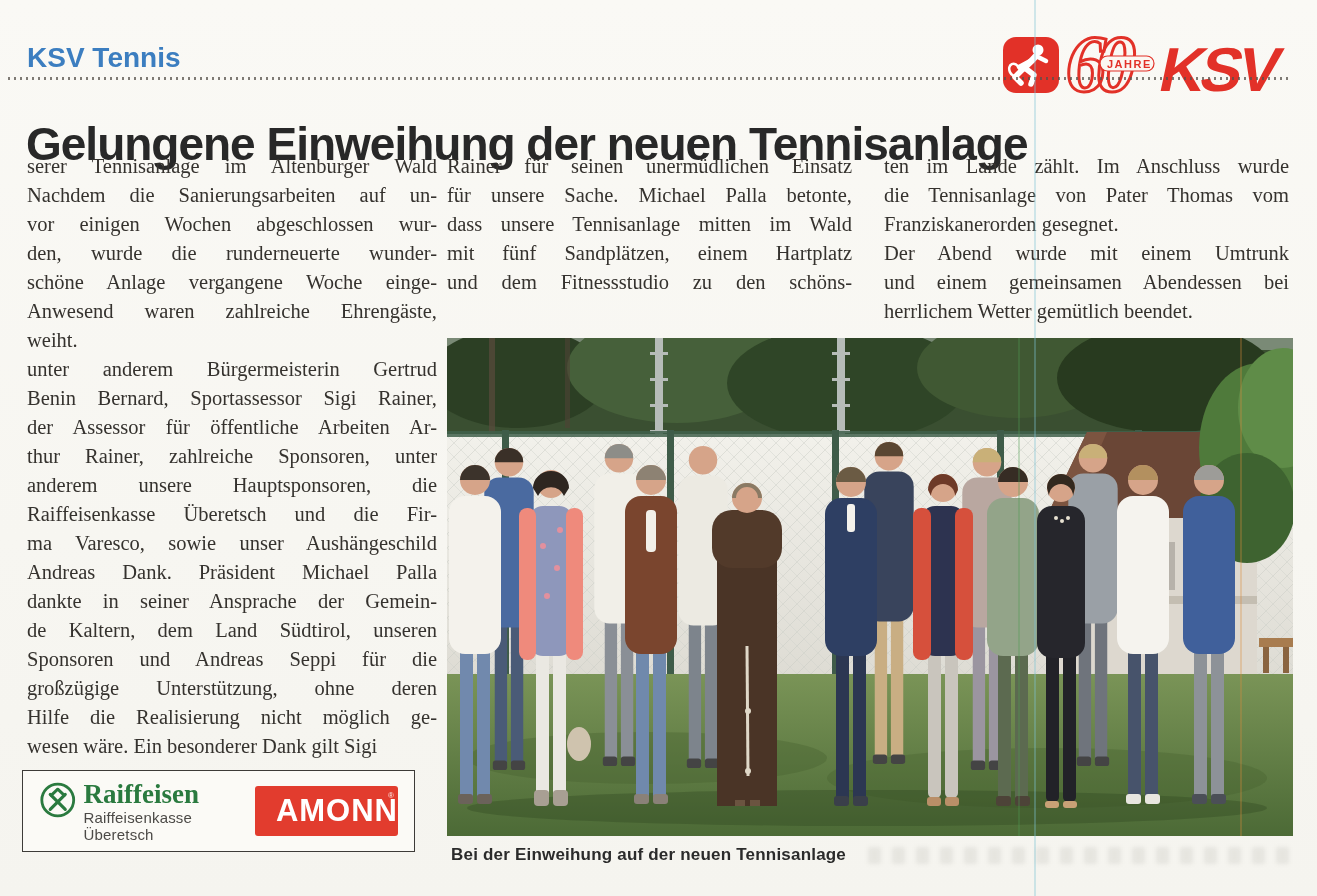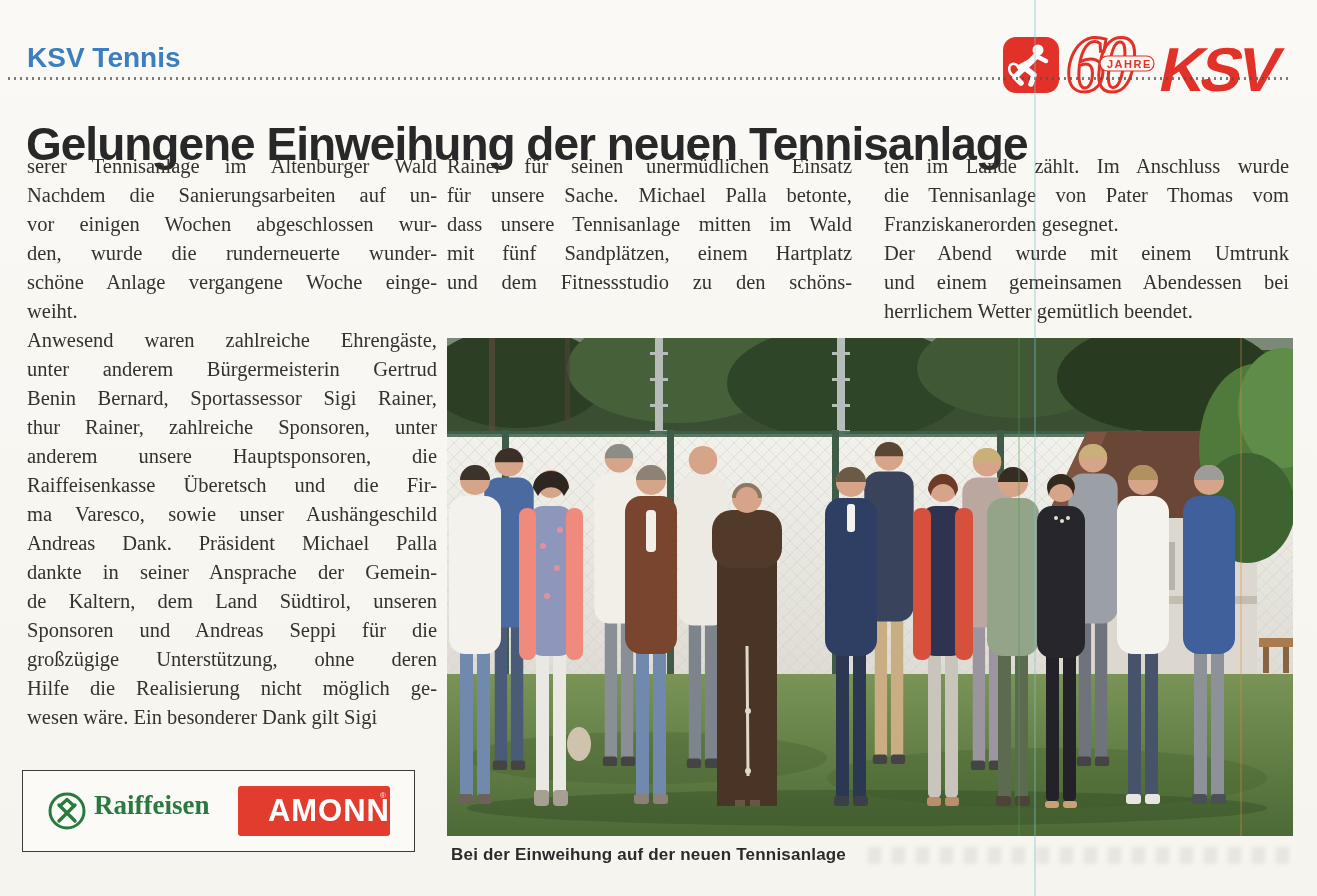--- a/index.html
+++ b/index.html
@@ -38,21 +38,21 @@
   
   .photo-wrap{position:absolute;left:447px;top:338px;width:846px;height:498px;background:#dfe0da;overflow:hidden;}
   .photo-caption{
     position:absolute;left:451px;top:845px;width:700px;
     font-size:17px;font-weight:bold;color:#2b2b2b;letter-spacing:.2px;
   }
   
   .ad-box{
     position:absolute;left:22px;top:770px;width:393px;height:82px;
     border:1.5px solid #3d3b38;background:#fbfaf6;
-    display:flex;align-items:center;padding:0 24px;box-sizing:border-box;
+    display:flex;align-items:center;padding:0 16px;box-sizing:border-box;
   }
   .raiffeisen{display:flex;align-items:flex-start;gap:7px;}
   .raiffeisen .txt{display:flex;flex-direction:column;}
   .raiffeisen .name{font-family:"Liberation Serif",serif;font-weight:bold;font-size:27px;color:#2a7a3f;line-height:28px;}
   .raiffeisen .sub{font-size:15px;color:#4c4a47;margin-top:1px;letter-spacing:.2px;}
   .amonn-box{
     margin-left:auto;width:152px;height:50px;background:#e23c2e;border-radius:3px;
     display:flex;align-items:center;justify-content:flex-end;position:relative;
   }
   .amonn-box .amonn-name{color:#fff;font-weight:bold;font-size:31px;letter-spacing:1px;font-family:"Liberation Sans",sans-serif;}
@@ -98,24 +98,25 @@
   <div class="dotted-rule"></div>
 
   <h1 class="headline">Gelungene Einweihung der neuen Tennisanlage</h1>
 
   <div class="body-col col1">
       <div class="tline">serer Tennisanlage im Altenburger Wald</div>
       <div class="tline">Nachdem die Sanierungsarbeiten auf un-</div>
       <div class="tline">vor einigen Wochen abgeschlossen wur-</div>
       <div class="tline">den, wurde die runderneuerte wunder-</div>
       <div class="tline">schöne Anlage vergangene Woche einge-</div>
+      <div class="tline">Anwesend waren zahlreiche Ehrengäste,</div>
       <div class="tline end">weiht.</div>
-      <div class="tline">Anwesend waren zahlreiche Ehrengäste,</div>
       <div class="tline">unter anderem Bürgermeisterin Gertrud</div>
       <div class="tline">Benin Bernard, Sportassessor Sigi Rainer,</div>
+      <div class="tline">der Assessor für öffentliche Arbeiten Ar-</div>
       <div class="tline">thur Rainer, zahlreiche Sponsoren, unter</div>
       <div class="tline">anderem unsere Hauptsponsoren, die</div>
       <div class="tline">Raiffeisenkasse Überetsch und die Fir-</div>
       <div class="tline">ma Varesco, sowie unser Aushängeschild</div>
       <div class="tline">Andreas Dank. Präsident Michael Palla</div>
       <div class="tline">dankte in seiner Ansprache der Gemein-</div>
       <div class="tline">de Kaltern, dem Land Südtirol, unseren</div>
       <div class="tline">Sponsoren und Andreas Seppi für die</div>
       <div class="tline">großzügige Unterstützung, ohne deren</div>
       <div class="tline">Hilfe die Realisierung nicht möglich ge-</div>
@@ -305,20 +306,21 @@
 
   <div class="ad-box">
     <div class="raiffeisen">
       <svg width="40" height="40" viewBox="0 0 40 40">
         <circle cx="20" cy="20" r="17" fill="none" stroke="#2a7a3f" stroke-width="3"></circle>
         <path d="M12 14 L28 30 M28 14 L12 30" stroke="#2a7a3f" stroke-width="3.4" stroke-linecap="round"></path>
         <path d="M13 15 L20 8.5 L27 15" fill="none" stroke="#2a7a3f" stroke-width="3.2" stroke-linecap="round" stroke-linejoin="round"></path>
       </svg>
       <div class="txt">
         <span class="name">Raiffeisen</span>
+        <span class="sub">Raiffeisenkasse Überetsch</span>
       </div>
     </div>
     <div class="amonn-box">
       <span class="amonn-name">AMONN</span>
       <span class="mark">®</span>
     </div>
   </div>
 
   <div class="scan-line-cyan"></div>
   <div class="scan-line-green"></div>

